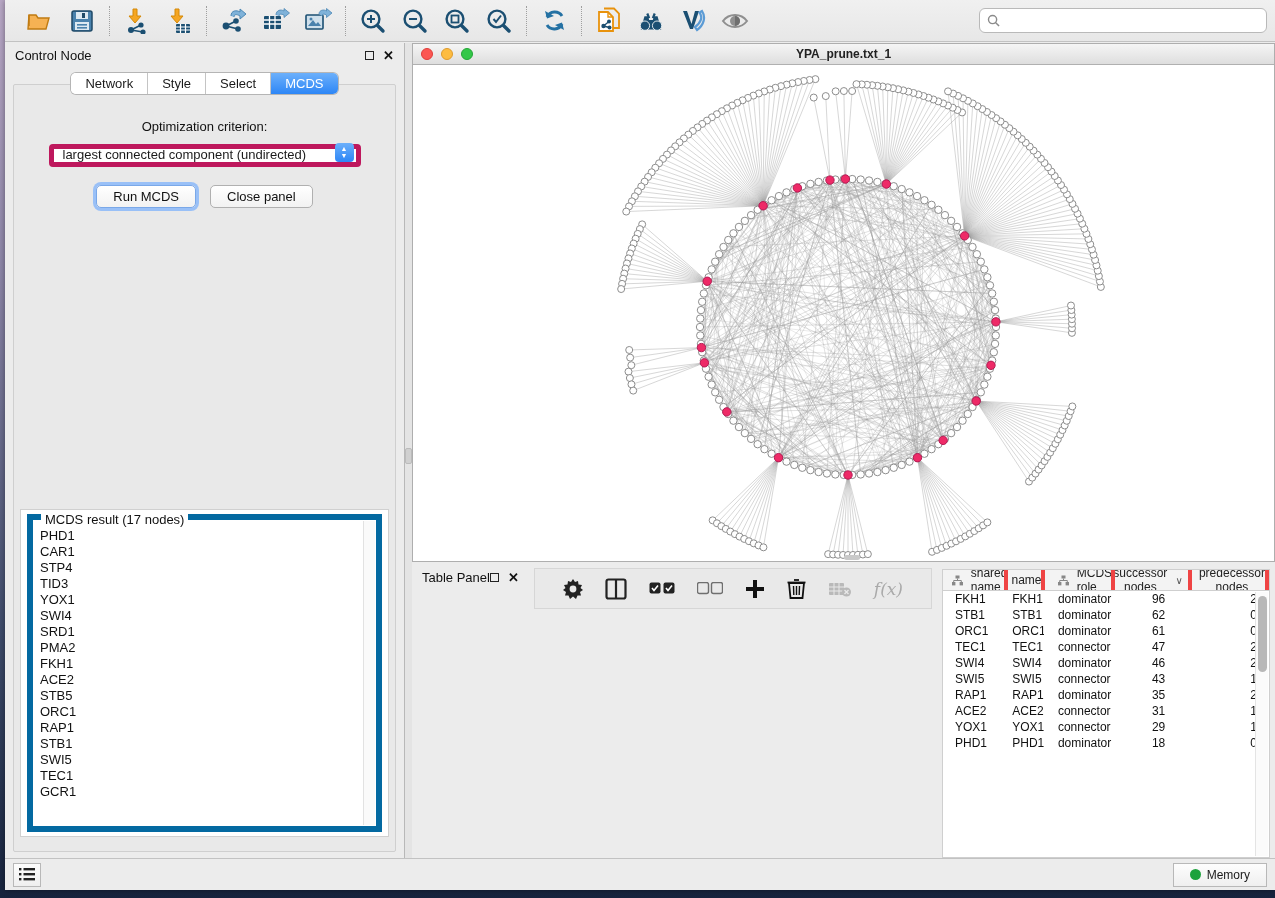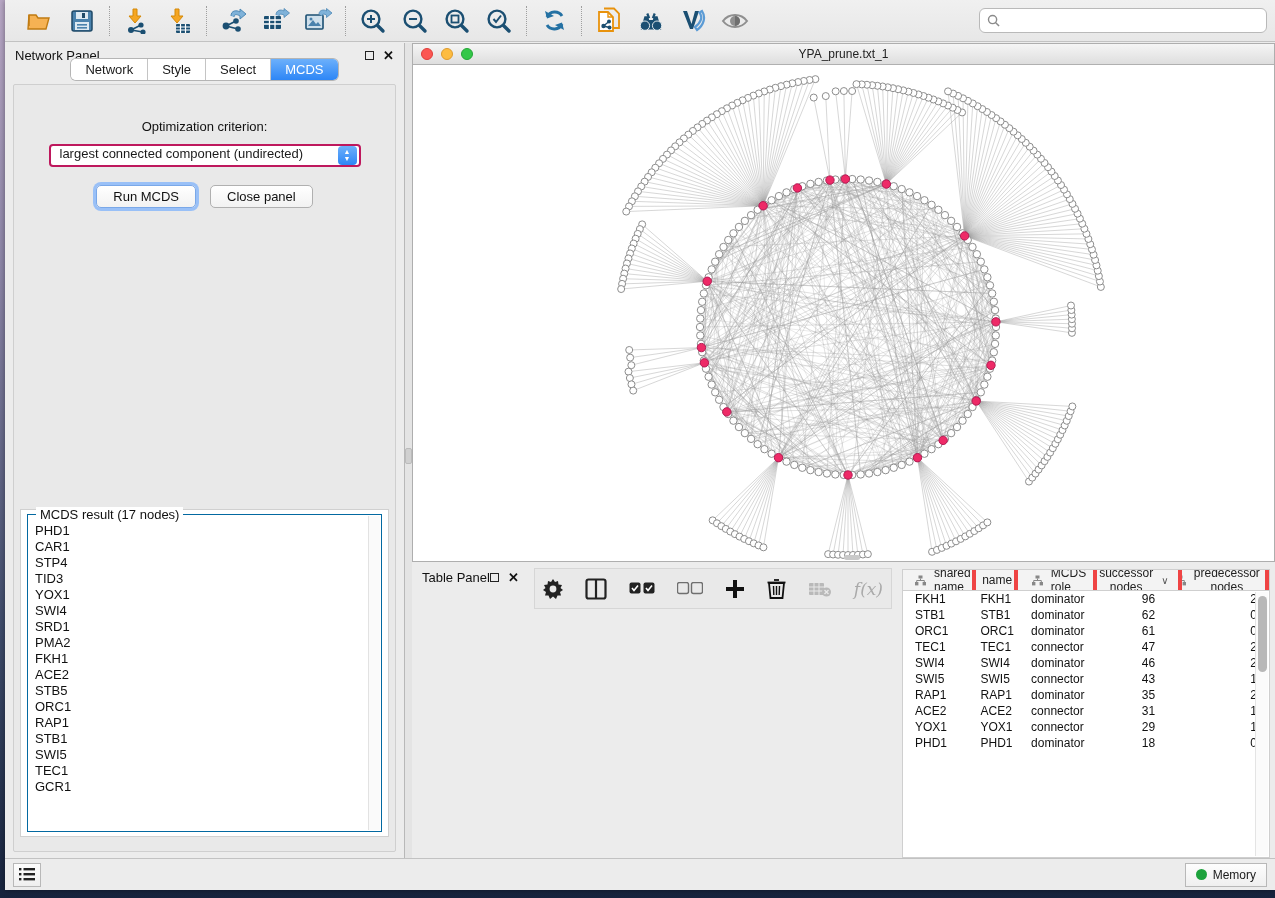--- a/index.html
+++ b/index.html
@@ -36,55 +36,55 @@
   #control-panel {
     position:absolute; left:0; top:43px; width:400px; bottom:32px;
     background:#ececec; border-right:1px solid #b8b8b8; overflow:hidden;
   }
   .panel-titlebar { height:24px; display:flex; align-items:center; padding:0 10px; font-size:13px; color:#111; }
   .panel-title { flex:1; }
   .wm-icons { display:flex; align-items:center; gap:9px; }
   .float-icon { width:9px; height:9px; border:1.6px solid #222; display:inline-block; cursor:pointer; }
   .close-icon { font-size:13px; font-weight:bold; color:#111; line-height:9px; cursor:pointer; }
 
-  #cp-tabs { position:absolute; left:0; top:16px; width:100%; display:flex; justify-content:center; z-index:3; }
+  #cp-tabs { position:absolute; left:0; top:30px; width:100%; display:flex; justify-content:center; z-index:3; }
   .seg { display:flex; border-radius:5px; overflow:hidden; box-shadow:0 0 0 1px #b5b5b5; background:#fff; }
   .seg-tab { padding:3px 14px; font-size:13px; background:#fff; border-right:1px solid #c4c4c4; cursor:pointer; }
   .seg-tab:last-child { border-right:none; }
   .seg-tab.active { background:linear-gradient(#6cb0fb,#2d86f6); color:#fff; border-right:none; }
 
   #cp-body {
     position:absolute; left:8px; right:8px; top:41px; bottom:6px;
     background:#e9e9e9; border:1px solid #cfcfcf; border-radius:2px;
   }
   #opt-label { text-align:center; margin-top:34px; font-size:13px; color:#111; }
   #criterion-select {
     margin:10px auto 0; width:312px; height:23px; background:#fff;
-    border:2px solid #be185d; border-radius:4px;
-    display:flex; align-items:flex-start; cursor:pointer;
+    border:5px solid #be185d; border-radius:4px;
+    display:flex; align-items:flex-end; cursor:pointer;
   }
   #criterion-select .sel-text { flex:1; padding:0 9px; font-size:13px; white-space:nowrap; }
   .sel-stepper {
     width:19px; height:19px; margin-right:2px; border-radius:4px;
     background:linear-gradient(#6cb0fb,#2d86f6);
     display:flex; flex-direction:column; align-items:center; justify-content:center; gap:1px;
   }
   .sel-stepper span { color:#fff; font-size:7px; line-height:6px; }
   #cp-buttons { display:flex; justify-content:center; gap:14px; margin-top:18px; }
   .mac-btn {
     height:23px; padding:0 16px; background:linear-gradient(#fff,#f2f2f2);
     border:1px solid #b0b0b0; border-radius:5px; font-size:13px; cursor:pointer; color:#111;
   }
   .mac-btn.focused { box-shadow:0 0 0 3px rgba(110,170,255,.65); border-color:#7aa8e8; }
 
   #result-box {
     position:absolute; left:6px; right:6px; top:424px; bottom:14px;
     background:#fff; border:1px solid #d0d0d0; padding:4px 6px;
   }
-  #result-fieldset { width:100%; height:100%; border:1px solid #0369a1; position:relative; background:#fff; }
+  #result-fieldset { width:100%; height:100%; border:6px solid #0369a1; position:relative; background:#fff; }
   #result-legend {
     position:absolute; top:-8px; left:8px; background:#fff; padding:0 4px;
     font-size:13px; color:#111;
   }
   #result-list {
     position:absolute; inset:8px 14px 4px 4px; overflow:hidden;
     font-size:13px; line-height:16px; color:#111; padding-left:3px;
   }
   #result-scroll { position:absolute; top:1px; bottom:1px; right:1px; width:12px; background:#fafafa; border-left:1px solid #e2e2e2; }
 
@@ -99,35 +99,35 @@
   }
   #net-titlebar {
     height:21px; background:linear-gradient(#f5f5f5,#dedede);
     border-bottom:1px solid #b0b0b0; display:flex; align-items:center; padding:0 8px; position:relative;
   }
   .traffic { width:12px; height:12px; border-radius:50%; margin-right:8px; cursor:pointer; }
   .t-red { background:#fc5753; border:1px solid #df3e3a; }
   .t-yellow { background:#fdbc40; border:1px solid #de9b2d; }
   .t-green { background:#33c748; border:1px solid #23a636; }
   #net-title {
-    position:absolute; left:0; right:0; text-align:center; font-size:12px; font-weight:normal; color:#222;
+    position:absolute; left:0; right:0; text-align:center; font-size:12px; font-weight:bold; color:#222;
     pointer-events:none;
   }
   #net-canvas { position:relative; width:100%; height:496px; background:#fff; overflow:hidden; }
   #graph-svg { position:absolute; left:0; top:0; }
   #net-hscroll { position:absolute; bottom:1px; left:50%; width:16px; height:5px; background:#c9c9c9; border-radius:3px; }
 
   
   #table-panel {
     position:absolute; left:407px; top:565px; right:0; bottom:32px;
     background:#ececec; display:flex; 
   }
   #tp-toolbar {
     margin:3px 5px 0 5px; height:41px; background:#e9e9e9; border:1px solid #d6d6d6;
-    display:flex; align-items:center; gap:22px; padding:0 8px;
+    display:flex; align-items:center; gap:22px; padding:0 28px;
   }
   .tp-btn { display:flex; align-items:center; justify-content:center; cursor:pointer; }
   .tp-btn.disabled { cursor:default; }
   .fx-label { font-family:"DejaVu Serif", serif; font-style:italic; font-size:17px; color:#a9a9a9; }
   #tp-table { flex:1; margin:4px 5px 0 5px; background:#fff; border:1px solid #cfcfcf; position:relative; overflow:hidden; }
   #tp-header { display:flex; height:21px; background:#f3f3f3; border-bottom:1px solid #cfcfcf; }
   .th { display:flex; align-items:center; gap:8px; justify-content:center; border-right:4px solid #ef4444; font-size:12px; color:#222; overflow:hidden; }
   .th .hier-icon svg { display:block; }
   .sort-chevron { font-size:10px; color:#555; }
   .trow { display:flex; height:16px; align-items:center; }
@@ -145,21 +145,21 @@
   #status-bar {
     position:absolute; left:0; right:0; bottom:0; height:32px;
     background:#ececec; border-top:1px solid #c2c2c2;
     display:flex; align-items:center; padding:0 8px;
   }
   #status-left-btn {
     width:28px; height:24px; background:linear-gradient(#fdfdfd,#efefef);
     border:1px solid #b8b8b8; display:flex; align-items:center; justify-content:center; cursor:pointer;
   }
   #memory-btn {
-    margin-left:auto; height:24px; padding:0 10px; background:linear-gradient(#fdfdfd,#efefef);
+    margin-left:auto; height:24px; padding:0 16px; background:linear-gradient(#fdfdfd,#efefef);
     border:1px solid #b8b8b8; display:flex; align-items:center; gap:6px; font-size:12px; cursor:pointer;
   }
   #memory-dot { width:11px; height:11px; border-radius:50%; background:#1da23c; }
 </style>
 </head>
 <body>
 
 <div id="app">
 
   <div id="main-toolbar">
@@ -316,21 +316,21 @@
       <svg width="13" height="13" viewBox="0 0 14 14">
           <circle cx="6" cy="6" r="4.4" fill="none" stroke="#8a8a8a" stroke-width="1.5"></circle>
           <path d="M9.4 9.4 L13 13" stroke="#8a8a8a" stroke-width="1.6"></path>
         </svg>
       <input type="text" value="" style="">
     </div>
   </div>
 
   <div id="control-panel">
     <div class="panel-titlebar">
-      <span class="panel-title">Network Panel</span>
+      <span class="panel-title">Control Node</span>
       <span class="wm-icons">
         <span class="float-icon"></span>
         <span class="close-icon">✕</span>
       </span>
     </div>
     <div id="cp-tabs">
       <div class="seg">
         <span class="seg-tab">Network</span>
         <span class="seg-tab">Style</span>
         <span class="seg-tab">Select</span>

